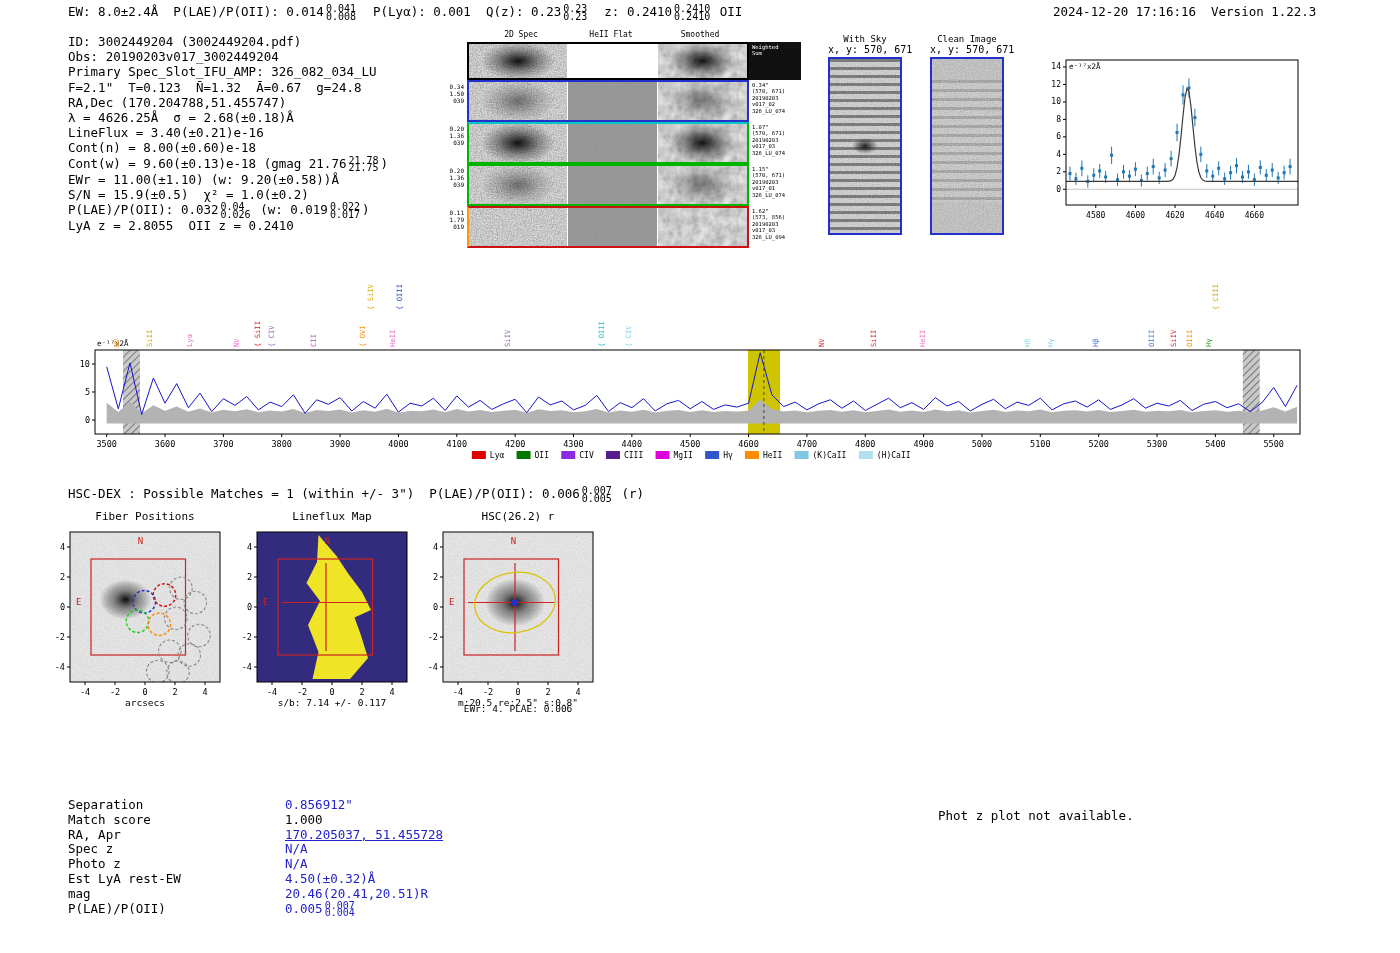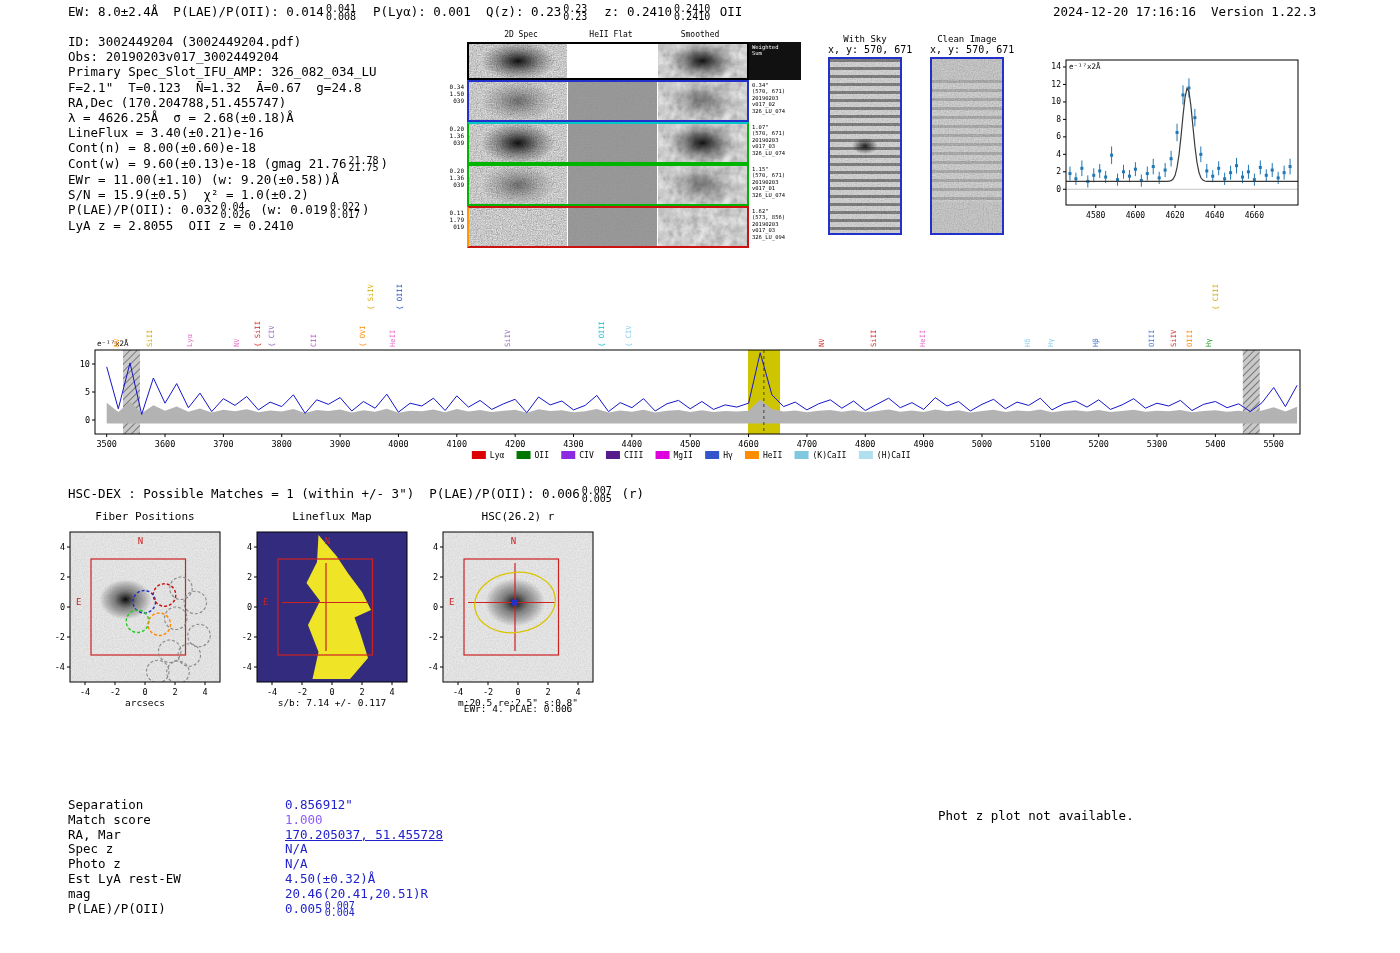--- a/index.html
+++ b/index.html
@@ -638,24 +638,24 @@
     <div class="cut-xlabel">EWr: 4. PLAE: 0.006</div>
   </div>
 
   <div class="abs" style="left:68px;top:798px">
       <div class="mt-row">
         <div class="mt-label">Separation</div>
         <div class="mt-value" style="color: rgb(34, 34, 204);">0.856912"</div>
       </div>
       <div class="mt-row">
         <div class="mt-label">Match score</div>
-        <div class="mt-value" style="color: #8b5cf6;">1.000</div>
-      </div>
-      <div class="mt-row">
-        <div class="mt-label">RA, Mar</div>
+        <div class="mt-value" style="color: #000000;">1.000</div>
+      </div>
+      <div class="mt-row">
+        <div class="mt-label">RA, Apr</div>
         <div class="mt-value" style="color: rgb(34, 34, 204); text-decoration: underline;">170.205037, 51.455728</div>
       </div>
       <div class="mt-row">
         <div class="mt-label">Spec z</div>
         <div class="mt-value" style="color: rgb(34, 34, 204);">N/A</div>
       </div>
       <div class="mt-row">
         <div class="mt-label">Photo z</div>
         <div class="mt-value" style="color: rgb(34, 34, 204);">N/A</div>
       </div>

